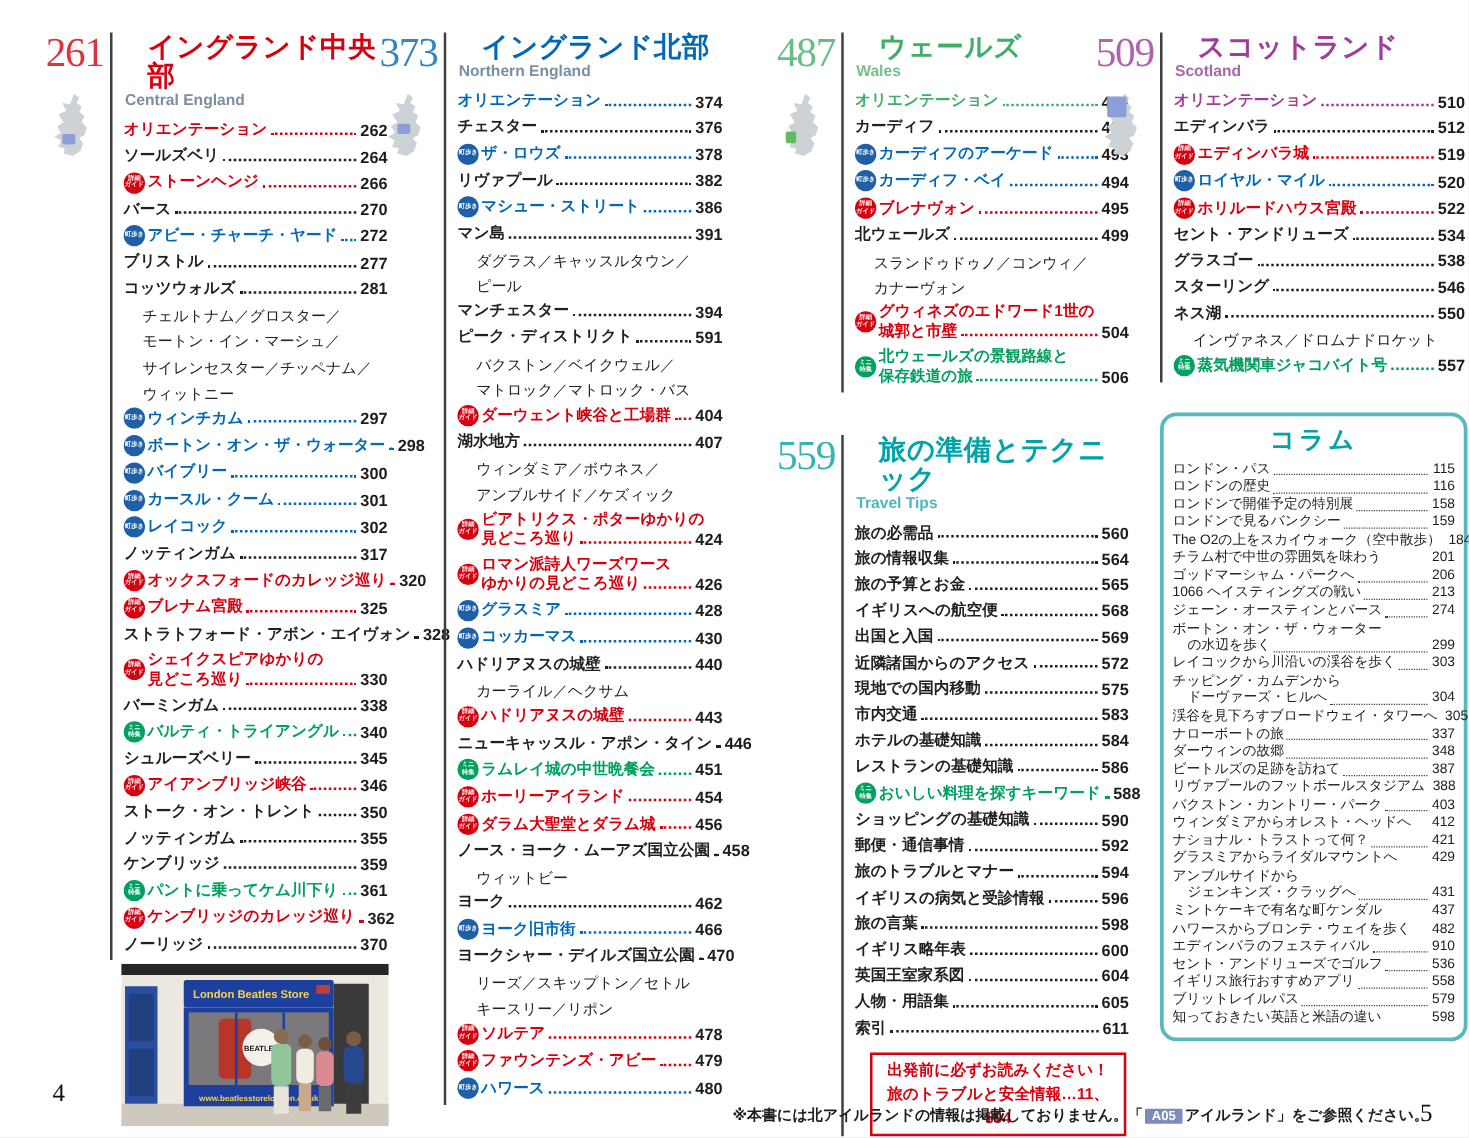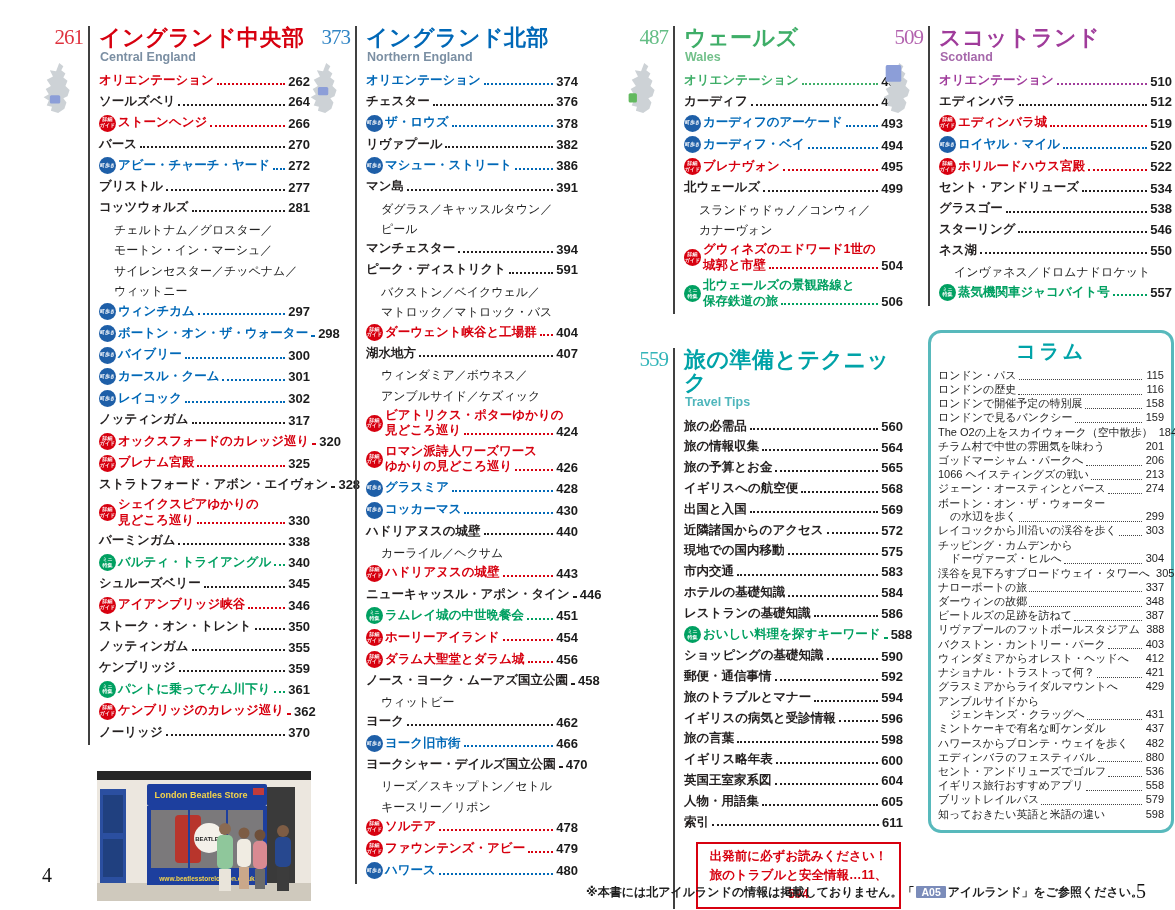--- a/index.html
+++ b/index.html
@@ -2,25 +2,25 @@
 <html><head>
 <meta charset="utf-8">
 <style>
   html,body{margin:0;padding:0;background:#e8e8e8;}
   .page{position:relative;width:1175px;height:910px;background:#ffffff;overflow:hidden;
         font-family:"Liberation Sans","DejaVu Sans",sans-serif;}
   .col{position:absolute;top:26px;}
   
   .sec{display:flex;}
   .gut{flex:none;width:58px;position:relative;}
-  .num{font-family:"Liberation Serif","DejaVu Serif",serif;font-size:21px;line-height:1;
+  .num{font-family:"Liberation Serif","DejaVu Serif",serif;font-size:33px;line-height:1;
        text-align:right;padding-right:5px;opacity:.8;margin-top:1px;letter-spacing:-1px;}
   .map{display:block;margin:14px 14px 0 6px;}
   .bod{flex:1;border-left:2px solid #404040;padding-left:9px;min-width:0;}
-  .t1{font-size:22px;font-weight:700;line-height:1.05;letter-spacing:.5px;}
+  .t1{font-size:22px;font-weight:700;line-height:1.05;letter-spacing:.5px;margin-left:19px;}
   .t2{font-size:12.5px;font-weight:700;margin:1px 0 9px 1px;}
   
   .row{display:flex;align-items:center;margin-bottom:4.8px;min-height:16px;}
   .rtxt{flex:1;min-width:0;}
   .lrow{display:flex;align-items:flex-end;line-height:1.25;}
   .lbl{font-size:12.5px;font-weight:700;white-space:nowrap;}
   .dots{flex:1 1 4px;min-width:4px;border-bottom:2px dotted currentColor;margin:0 3px 4px 3px;}
   .sp{flex:1 1 4px;min-width:4px;}
   .pg{font-size:13px;font-weight:700;color:#1c1c1c;line-height:1.1;}
   .sub{font-size:12px;color:#222;padding-left:15px;line-height:1.55;margin-bottom:2px;
@@ -1267,21 +1267,21 @@
           <span class="cb-pg">437</span>
         </div>
         <div class="cb-row">
           <span class="cb-lbl">ハワースからブロンテ・ウェイを歩く</span>
           <span class="sp"></span>
           <span class="cb-pg">482</span>
         </div>
         <div class="cb-row">
           <span class="cb-lbl">エディンバラのフェスティバル</span>
           <span class="cb-dots"></span>
-          <span class="cb-pg">880</span>
+          <span class="cb-pg">910</span>
         </div>
         <div class="cb-row">
           <span class="cb-lbl">セント・アンドリューズでゴルフ</span>
           <span class="cb-dots"></span>
           <span class="cb-pg">536</span>
         </div>
         <div class="cb-row">
           <span class="cb-lbl">イギリス旅行おすすめアプリ</span>
           <span class="cb-dots"></span>
           <span class="cb-pg">558</span>

